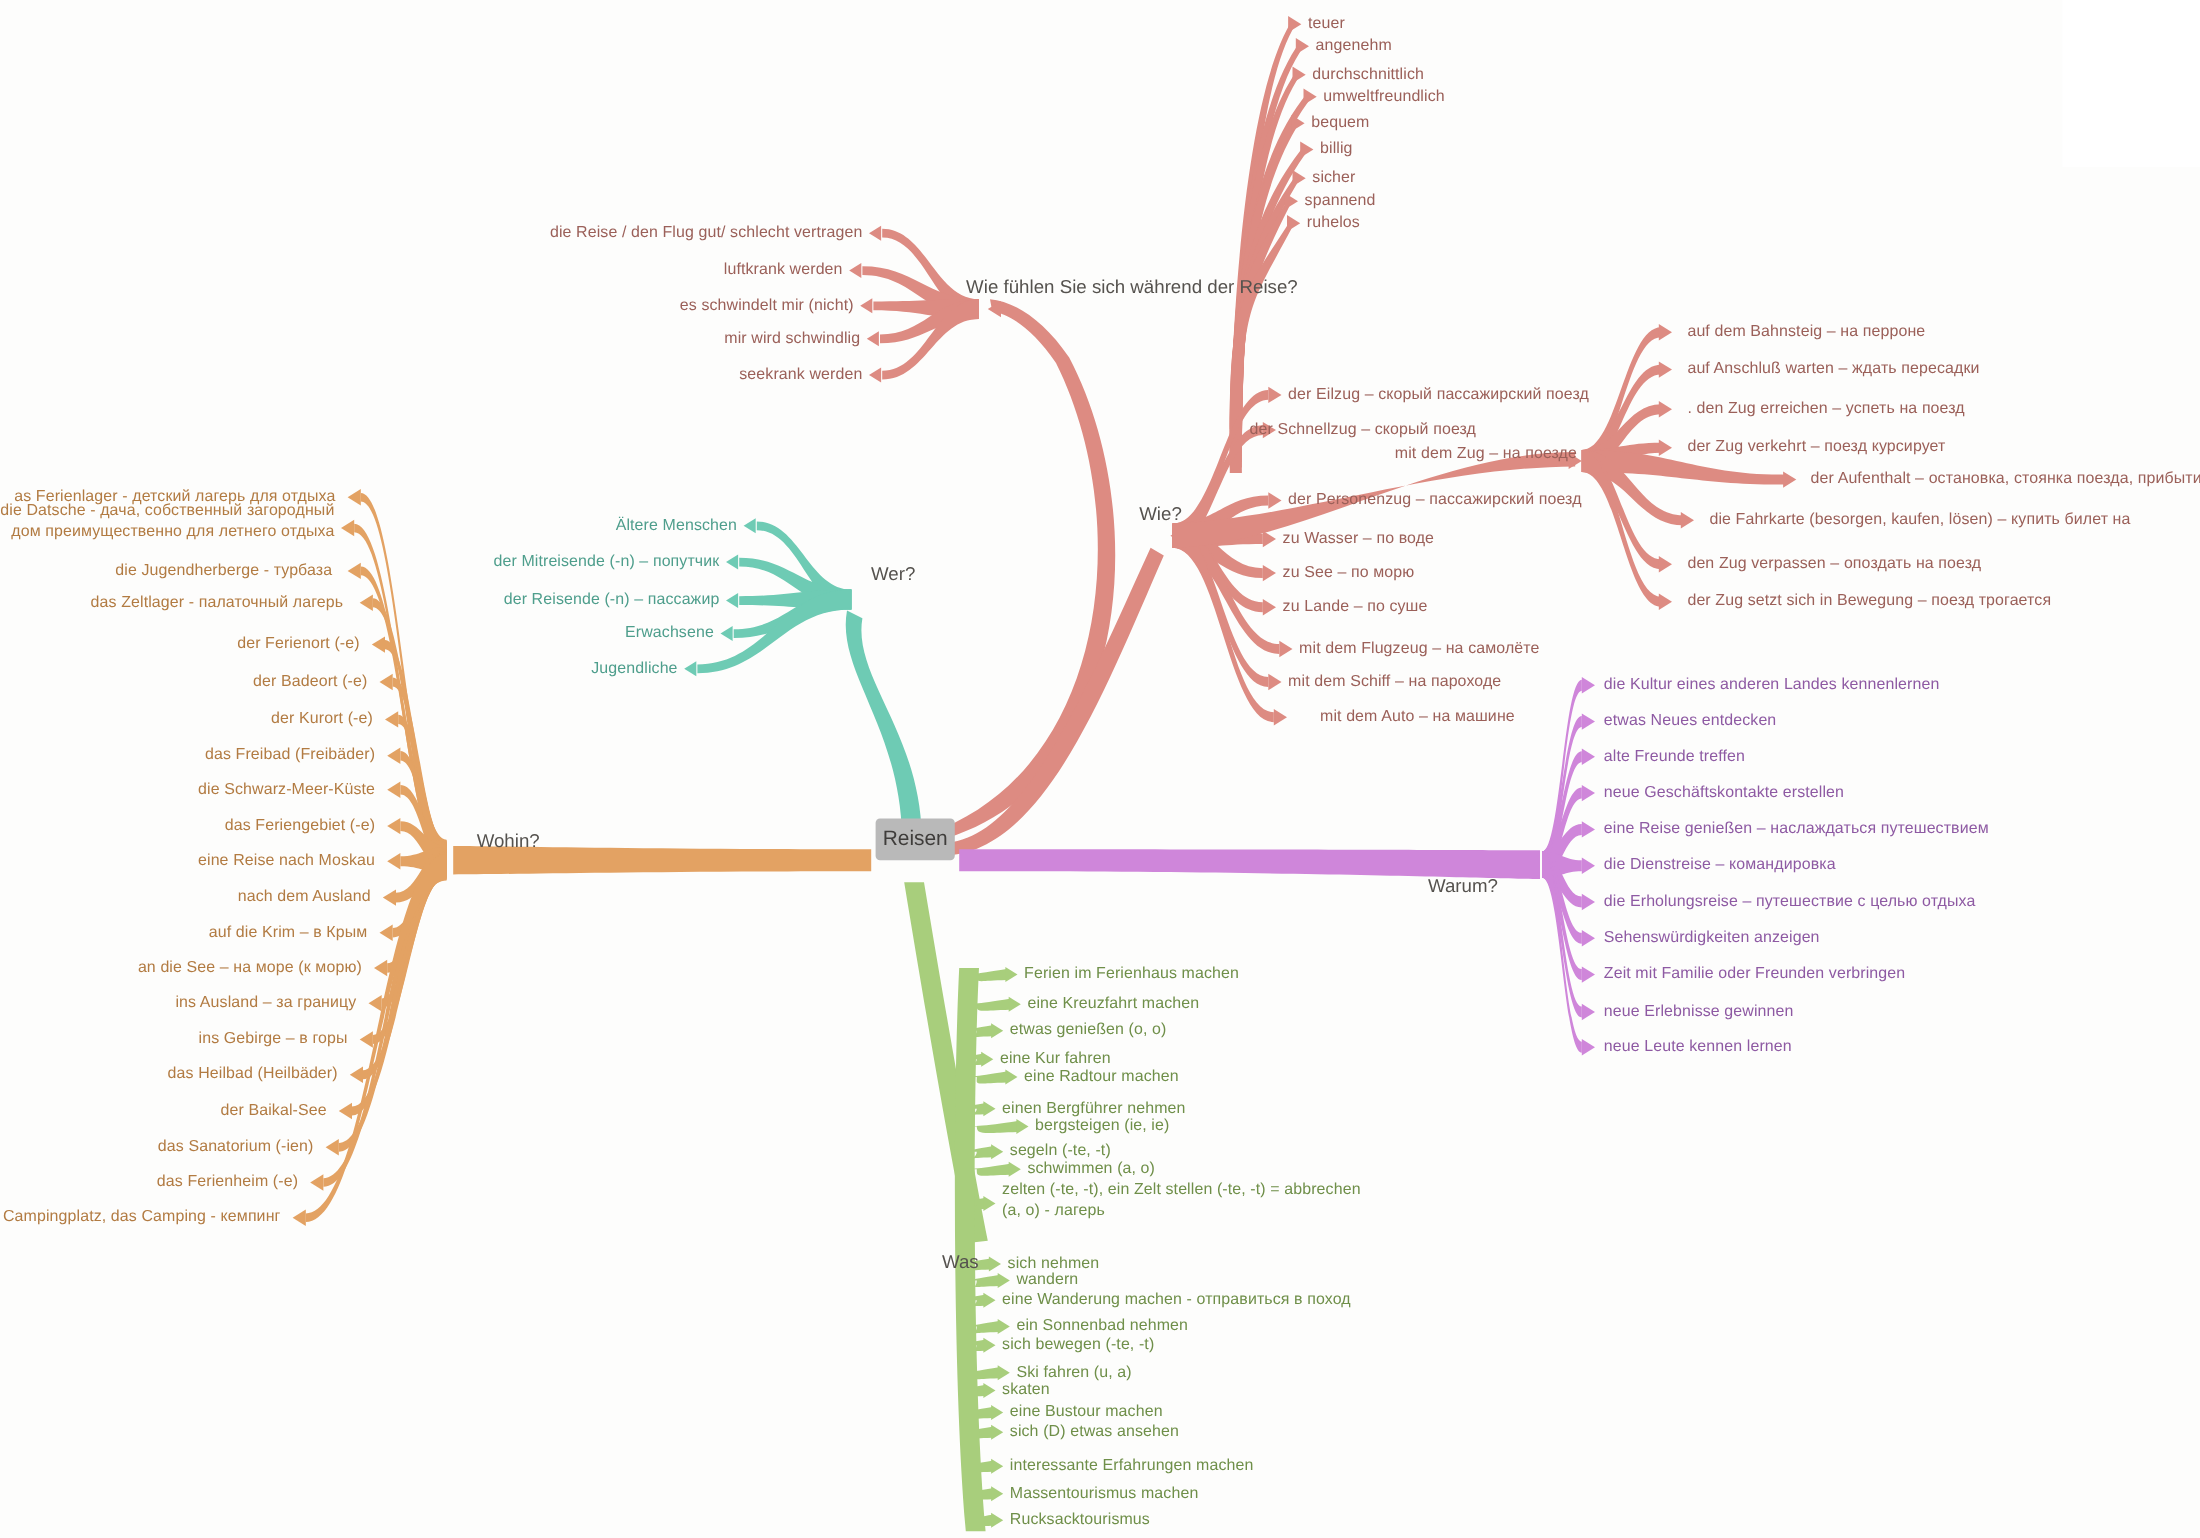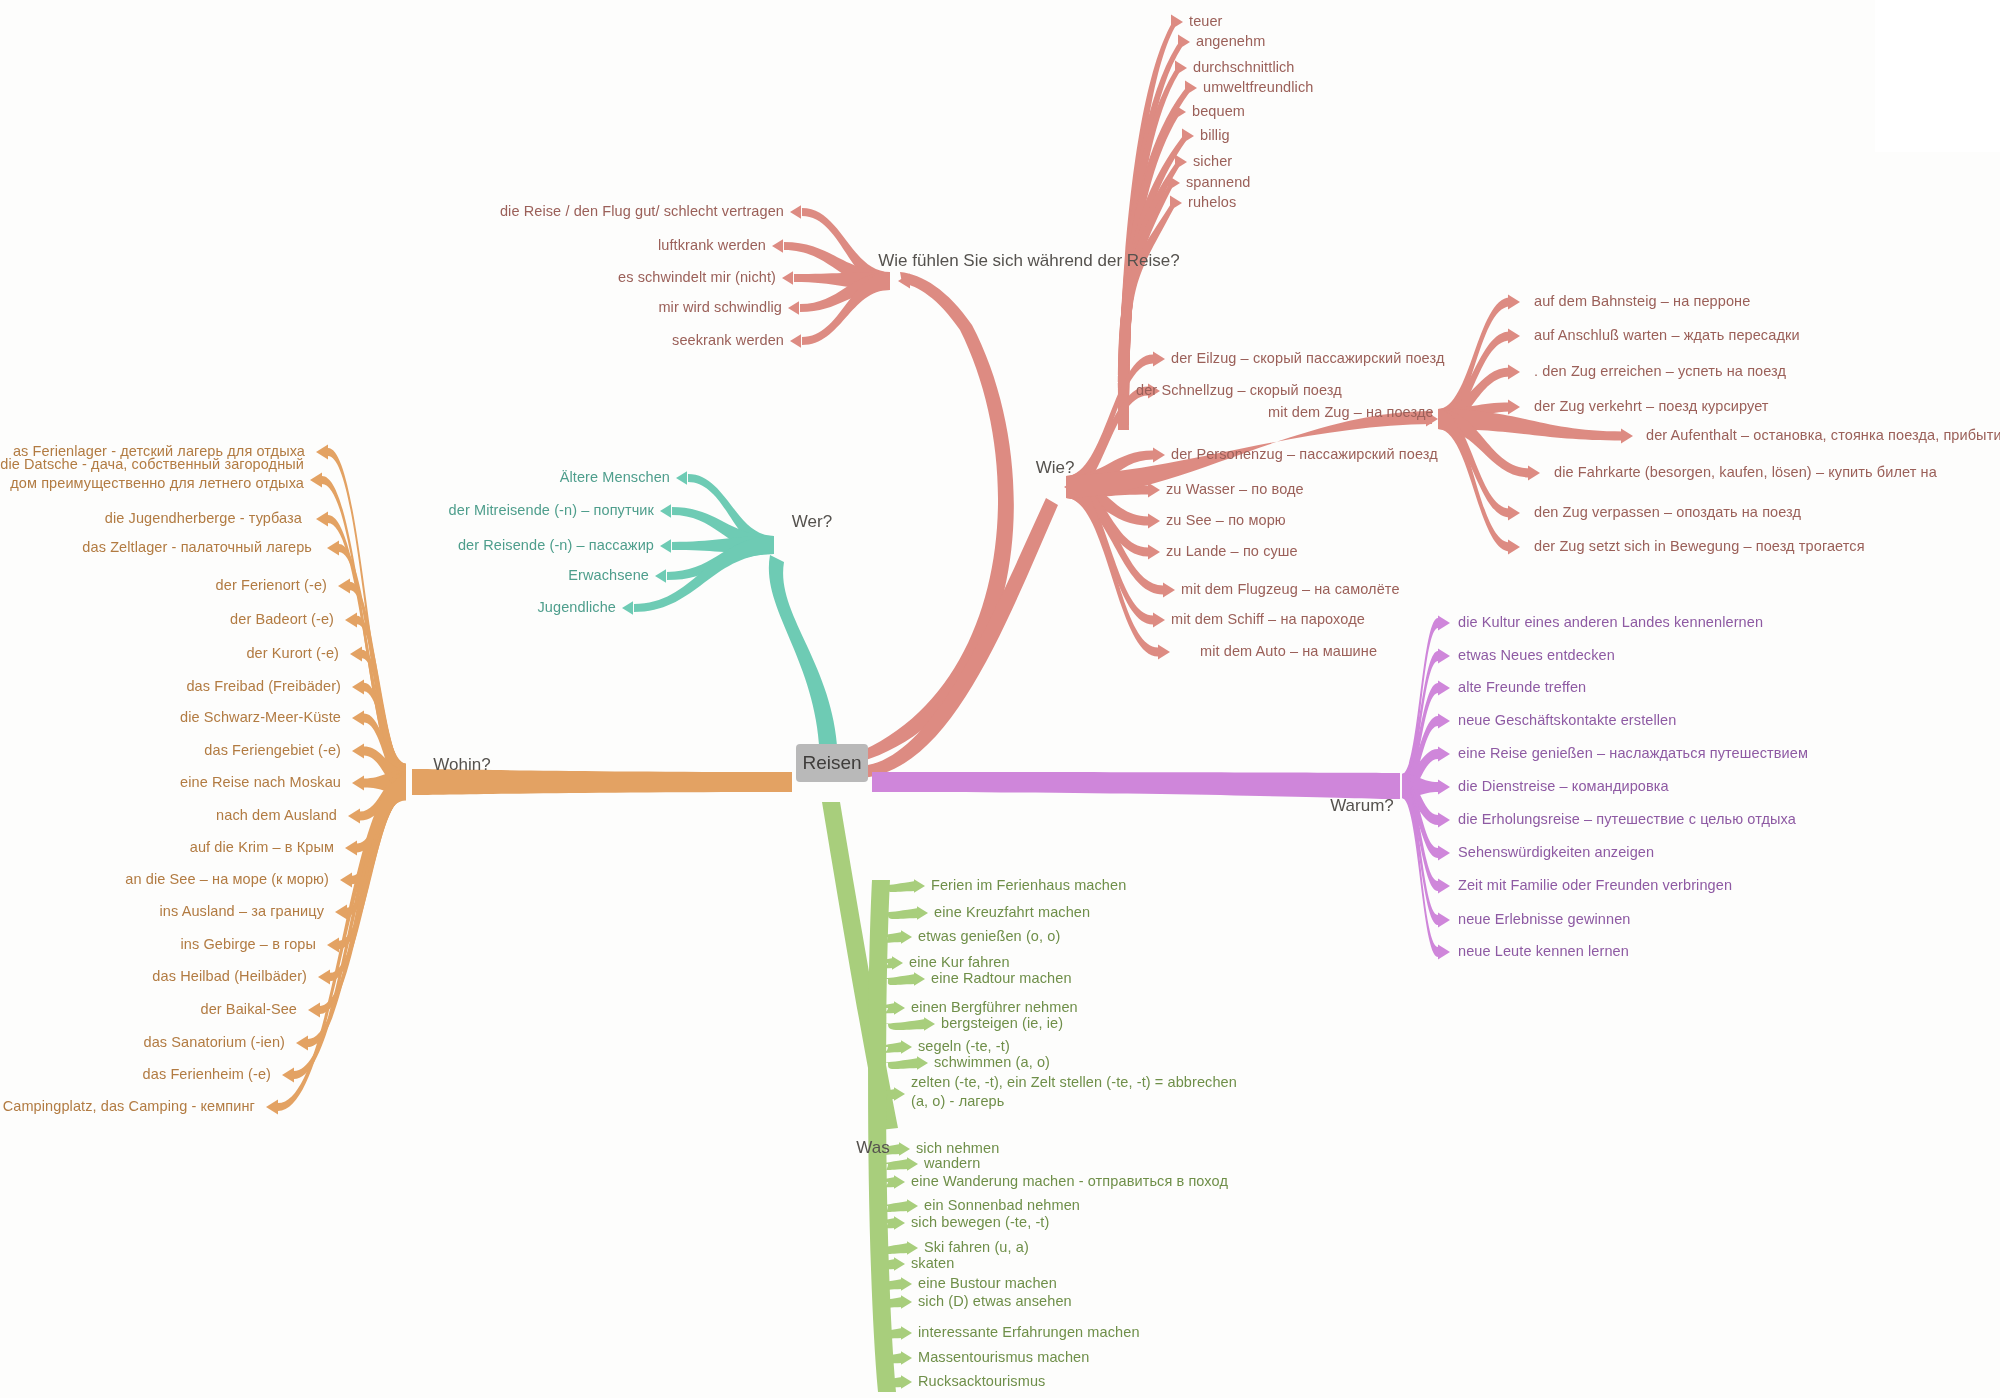--- a/index.html
+++ b/index.html
@@ -538,21 +538,21 @@
       <div class="lbl l c-red" style="top: 652px; left: 1176px; margin-left: 24px;">mit dem Auto – на машине</div>
       <div class="lbl l c-red" style="top: 413px; left: 1268px;">mit dem Zug – на поезде</div>
       <div class="lbl l c-red" style="top: 302px; left: 1534px;">auf dem Bahnsteig – на перроне</div>
       <div class="lbl l c-red" style="top: 336px; left: 1534px;">auf Anschluß warten – ждать пересадки</div>
       <div class="lbl l c-red" style="top: 372px; left: 1534px; text-align: center;">. den Zug erreichen – успеть на поезд</div>
       <div class="lbl l c-red" style="top: 407px; left: 1534px;">der Zug verkehrt – поезд курсирует</div>
       <div class="lbl l c-red" style="top: 436px; left: 1646px;">der Aufenthalt – остановка, стоянка поезда, прибытие</div>
       <div class="lbl l c-red" style="top: 473px; left: 1554px;">die Fahrkarte (besorgen, kaufen, lösen) – купить билет на</div>
       <div class="lbl l c-red" style="top: 513px; left: 1534px;">den Zug verpassen – опоздать на поезд</div>
       <div class="lbl l c-red" style="top: 547px; left: 1534px;">der Zug setzt sich in Bewegung – поезд трогается</div>
-      <div class="qlabel c-grey" style="left: 1330px; top: 806px; margin-left: 32px;">Warum?</div>
+      <div class="qlabel c-grey" style="left: 1330px; top: 806px;">Warum?</div>
       <div class="lbl l c-purple" style="top: 623px; left: 1458px;">die Kultur eines anderen Landes kennenlernen</div>
       <div class="lbl l c-purple" style="top: 656px; left: 1458px;">etwas Neues entdecken</div>
       <div class="lbl l c-purple" style="top: 688px; left: 1458px;">alte Freunde treffen</div>
       <div class="lbl l c-purple" style="top: 721px; left: 1458px;">neue Geschäftskontakte erstellen</div>
       <div class="lbl l c-purple" style="top: 754px; left: 1458px;">eine Reise genießen – наслаждаться путешествием</div>
       <div class="lbl l c-purple" style="top: 787px; left: 1458px;">die Dienstreise – командировка</div>
       <div class="lbl l c-purple" style="top: 820px; left: 1458px;">die Erholungsreise – путешествие с целью отдыха</div>
       <div class="lbl l c-purple" style="top: 853px; left: 1458px;">Sehenswürdigkeiten anzeigen</div>
       <div class="lbl l c-purple" style="top: 886px; left: 1458px;">Zeit mit Familie oder Freunden verbringen</div>
       <div class="lbl l c-purple" style="top: 920px; left: 1458px;">neue Erlebnisse gewinnen</div>

